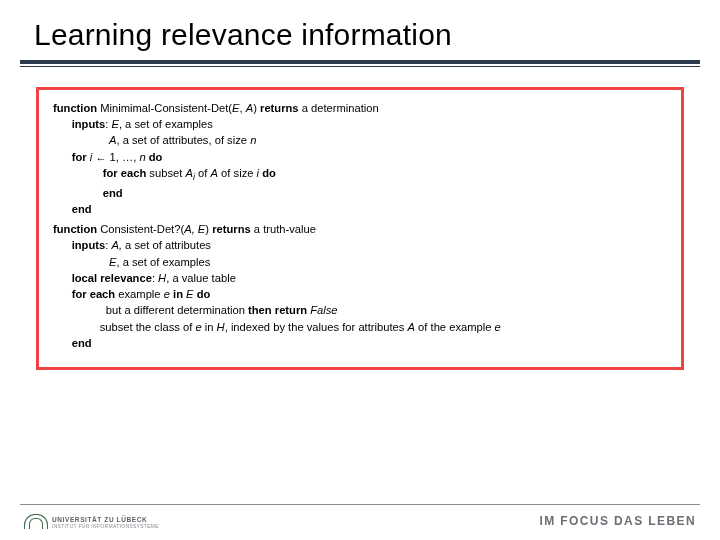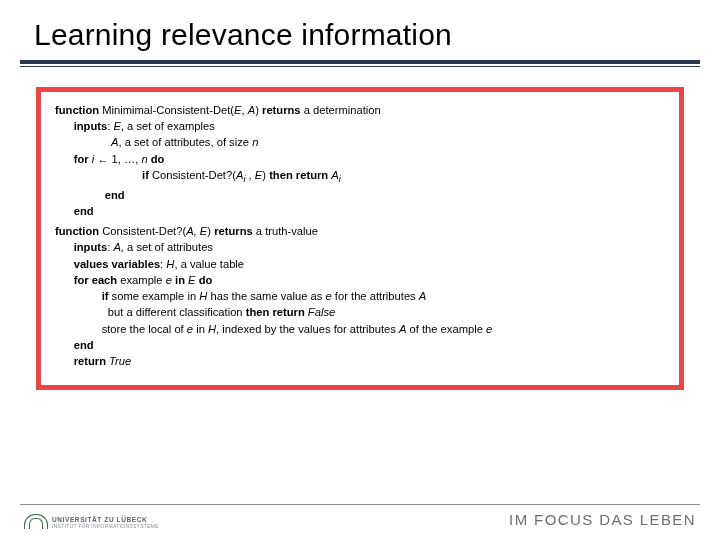--- a/index.html
+++ b/index.html
@@ -25,21 +25,21 @@
     height: 4px;
     background: #2a3a4a;
   }
   .title-rule-thin {
     margin: 2px 20px 0 20px;
     height: 1px;
     background: #2a3a4a;
   }
   .code-box {
     margin: 20px 36px 0 36px;
-    border: 5px solid #ef4444;
+    border: 3px solid #ef4444;
     padding: 10px 14px 16px 14px;
     font-family: Arial, Helvetica, sans-serif;
     font-size: 11.2px;
     line-height: 1.45;
     color: #000;
   }
   .code-line { white-space: pre; }
   .kw { font-weight: bold; }
   .it { font-style: italic; }
   .block2 { margin-top: 4px; }
@@ -105,57 +105,56 @@
   .uni-line2 {
     font-size: 5px;
     letter-spacing: 0.3px;
     color: #8a8f95;
     margin-top: 1px;
   }
   .footer-right {
     position: absolute;
     right: 24px;
     bottom: 12px;
-    font-size: 15px;
+    font-size: 12px;
     letter-spacing: 1.4px;
     color: #6a6f75;
-    font-weight: 400;
+    font-weight: 700;
   }
 </style>
 </head>
 <body>
 
 <div class="title-area">
   <div class="title">Learning relevance information</div>
 </div>
 <div class="title-rule"></div>
 <div class="title-rule-thin"></div>
 
 <div class="code-box">
 
   <div>
     <div class="code-line"><span class="kw">function</span><span> Minimimal-Consistent-Det(</span><span class="it">E</span><span>, </span><span class="it">A</span><span>) </span><span class="kw">returns</span><span> a determination</span></div>
     <div class="code-line">      <span class="kw">inputs</span><span>: </span><span class="it">E</span><span>, a set of examples</span></div>
     <div class="code-line">                  <span class="it">A</span><span>, a set of attributes, of size </span><span class="it">n</span></div>
     <div class="code-line">      <span class="kw">for</span><span class="it"> i </span><span>← 1, …, </span><span class="it">n</span><span> </span><span class="kw">do</span></div>
-    <div class="code-line">                            <span class="kw">if</span><span> Consistent-Det?(</span><span class="it">A</span><sub class="it">i</sub><span> , </span><span class="it">E</span><span>) </span><span class="kw">then return</span><span> </span><span class="it">A</span><sub class="it">i</sub></div>
+    <div class="code-line">                <span class="kw">for each</span><span> subset </span><span class="it">A</span><sub class="it">i</sub><span> of </span><span class="it">A</span><span> of size </span><span class="it">i</span><span> </span><span class="kw">do</span></div>
     <div class="code-line">                <span class="kw">end</span></div>
     <div class="code-line">      <span class="kw">end</span></div>
   </div>
 
   <div class="block2">
     <div class="code-line"><span class="kw">function</span><span> Consistent-Det?(</span><span class="it">A, E</span><span>) </span><span class="kw">returns</span><span> a truth-value</span></div>
     <div class="code-line">      <span class="kw">inputs</span><span>: </span><span class="it">A,</span><span> a set of attributes</span></div>
-    <div class="code-line">      <span class="kw">values variables</span><span>: </span><span class="it">H</span><span>, a value table</span></div>
+    <div class="code-line">                  <span class="it">E</span><span>, a set of examples</span></div>
+    <div class="code-line">      <span class="kw">local relevance</span><span>: </span><span class="it">H</span><span>, a value table</span></div>
     <div class="code-line">      <span class="kw">for each</span><span> example </span><span class="it">e</span><span> </span><span class="kw">in</span><span> </span><span class="it">E</span><span> </span><span class="kw">do</span></div>
-    <div class="code-line">               <span class="kw">if</span><span> some example in </span><span class="it">H</span><span> has the same value as </span><span class="it">e</span><span> for the attributes </span><span class="it">A</span></div>
-    <div class="code-line">                 <span>but a different classification </span><span class="kw">then return</span><span> </span><span class="it">False</span></div>
-    <div class="code-line">               <span>store the local of </span><span class="it">e</span><span> in </span><span class="it">H</span><span>, indexed by the values for attributes </span><span class="it">A</span><span> of the example </span><span class="it">e</span></div>
+    <div class="code-line">                 <span>but a different determination </span><span class="kw">then return</span><span> </span><span class="it">False</span></div>
+    <div class="code-line">               <span>subset the class of </span><span class="it">e</span><span> in </span><span class="it">H</span><span>, indexed by the values for attributes </span><span class="it">A</span><span> of the example </span><span class="it">e</span></div>
     <div class="code-line">      <span class="kw">end</span></div>
-    <div class="code-line">      <span class="kw">return</span><span> </span><span class="it">True</span></div>
   </div>
 
 </div>
 
 <div class="footer">
   <div class="footer-rule"></div>
   <div class="footer-left">
     <div class="logo-gate"></div>
     <div class="uni-text">
       <div class="uni-line1">UNIVERSITÄT ZU LÜBECK</div>

